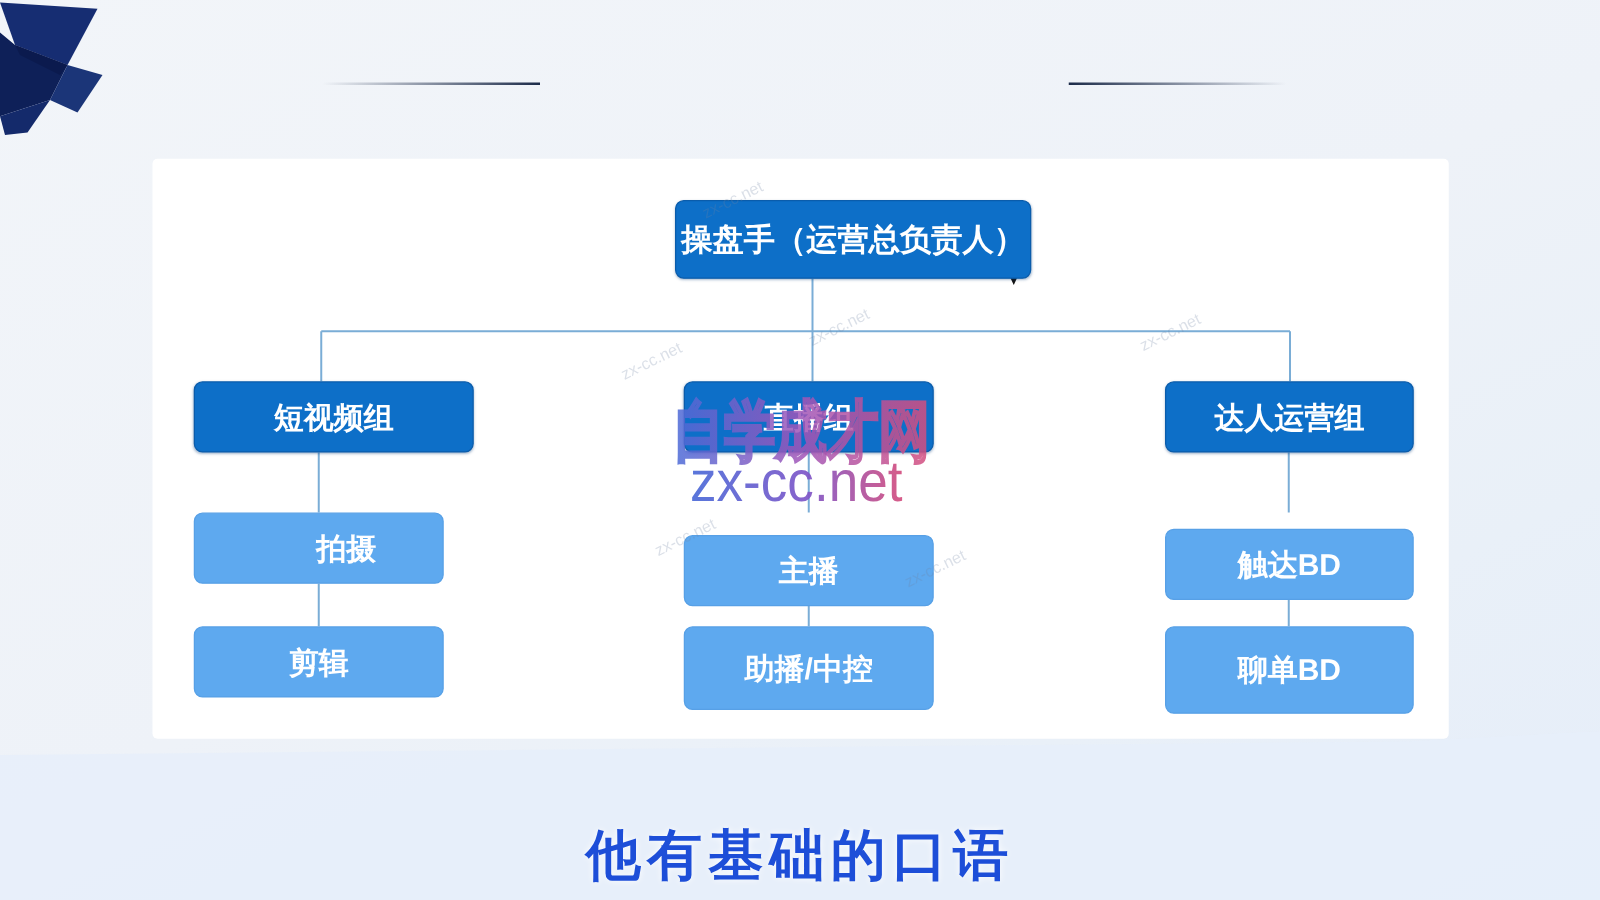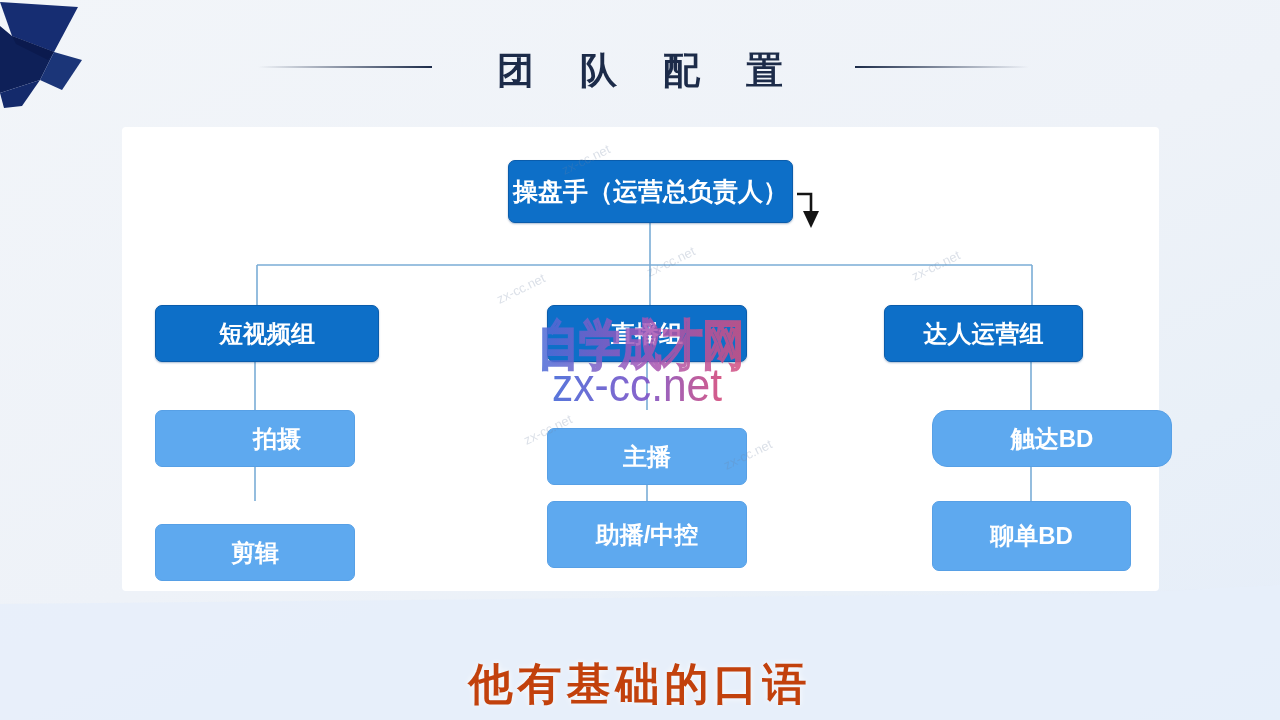--- a/index.html
+++ b/index.html
@@ -32,60 +32,59 @@
   }
   .connector-layer{position:absolute;left:0;top:0;pointer-events:none;}
   
   .node{
     position:absolute;display:flex;align-items:center;justify-content:center;
     color:#ffffff;font-weight:bold;font-size:24px;text-align:center;
     border-radius:7px;box-sizing:border-box;
   }
   .node.primary{background:#0d6fc8;border:1px solid #0a5cab;box-shadow:0 1px 2px rgba(10,60,120,.35);}
   .node.secondary{background:#5ea9ef;border:1px solid #57a0e6;}
-  .node.root{left:508px;top:160px;width:285px;height:63px;font-size:25px;}
+  .node.root{left:540px;top:160px;width:285px;height:63px;font-size:25px;}
   .n-g0{left:155px;top:305px;width:224px;height:57px;}
   .n-g1{left:547px;top:305px;width:200px;height:57px;}
-  .n-g2{left:884px;top:305px;width:199px;height:57px;}
+  .n-g2{left:932px;top:305px;width:199px;height:57px;}
   .n-c00{left:155px;top:410px;width:200px;height:57px;padding-left:44px;}
-  .n-c01{left:155px;top:524px;width:200px;height:57px;}
+  .n-c01{left:155px;top:501px;width:200px;height:57px;}
   .n-c10{left:547px;top:428px;width:200px;height:57px;}
   .n-c11{left:547px;top:501px;width:200px;height:67px;}
-  .n-c20{left:932px;top:410px;width:240px;height:57px;border-radius:15px;}
+  .n-c20{left:932px;top:423px;width:199px;height:57px;}
   .n-c21{left:932px;top:501px;width:199px;height:70px;}
   
   .wm-faint{
     position:absolute;font-size:13px;color:rgba(110,130,165,.25);
     transform:rotate(-26deg);white-space:nowrap;pointer-events:none;
   }
   
   .wm-center{position:absolute;left:0;top:0;pointer-events:none;}
   
   .subtitle{
     position:absolute;left:0;top:655px;width:1280px;text-align:center;margin:0;
-    font-family:"Liberation Serif",serif;font-size:44px;font-weight:600;color:#c2410c;
+    font-family:"Liberation Serif",serif;font-size:44px;font-weight:600;color:#1d4ed8;
     letter-spacing:5px;text-shadow:0 0 6px rgba(255,255,255,.9);
   }
 </style>
 </head>
 <body>
 
 <div class="bottom-wash"></div>
 
 <svg class="ribbon" width="95" height="112" viewBox="0 0 95 112">
   <polygon points="0,2 78,7 54,52 12,36" fill="#162d72"></polygon>
   <polygon points="0,26 12,36 54,52 40,80 0,93" fill="#0e2058"></polygon>
   <polygon points="54,52 82,60 62,90 40,80" fill="#1b3578"></polygon>
   <polygon points="0,93 40,80 22,106 4,108" fill="#142a6b"></polygon>
   <polygon points="12,36 54,52 48,60 16,44" fill="#0b1a4e"></polygon>
 </svg>
 
 <div class="header">
   <div class="title-line left"></div>
-  <h1 class="page-title">团队配置</h1>
   <div class="title-line right"></div>
 </div>
 
 <div class="card"></div>
 
 <svg class="connector-layer" width="1280" height="720" viewBox="0 0 1280 720">
   <g stroke="#7aadd6" stroke-width="1.6" fill="none">
     <path d="M650 223 V265"></path>
     <path d="M257 265 H1032"></path>
     <path d="M257 265 V305"></path>

